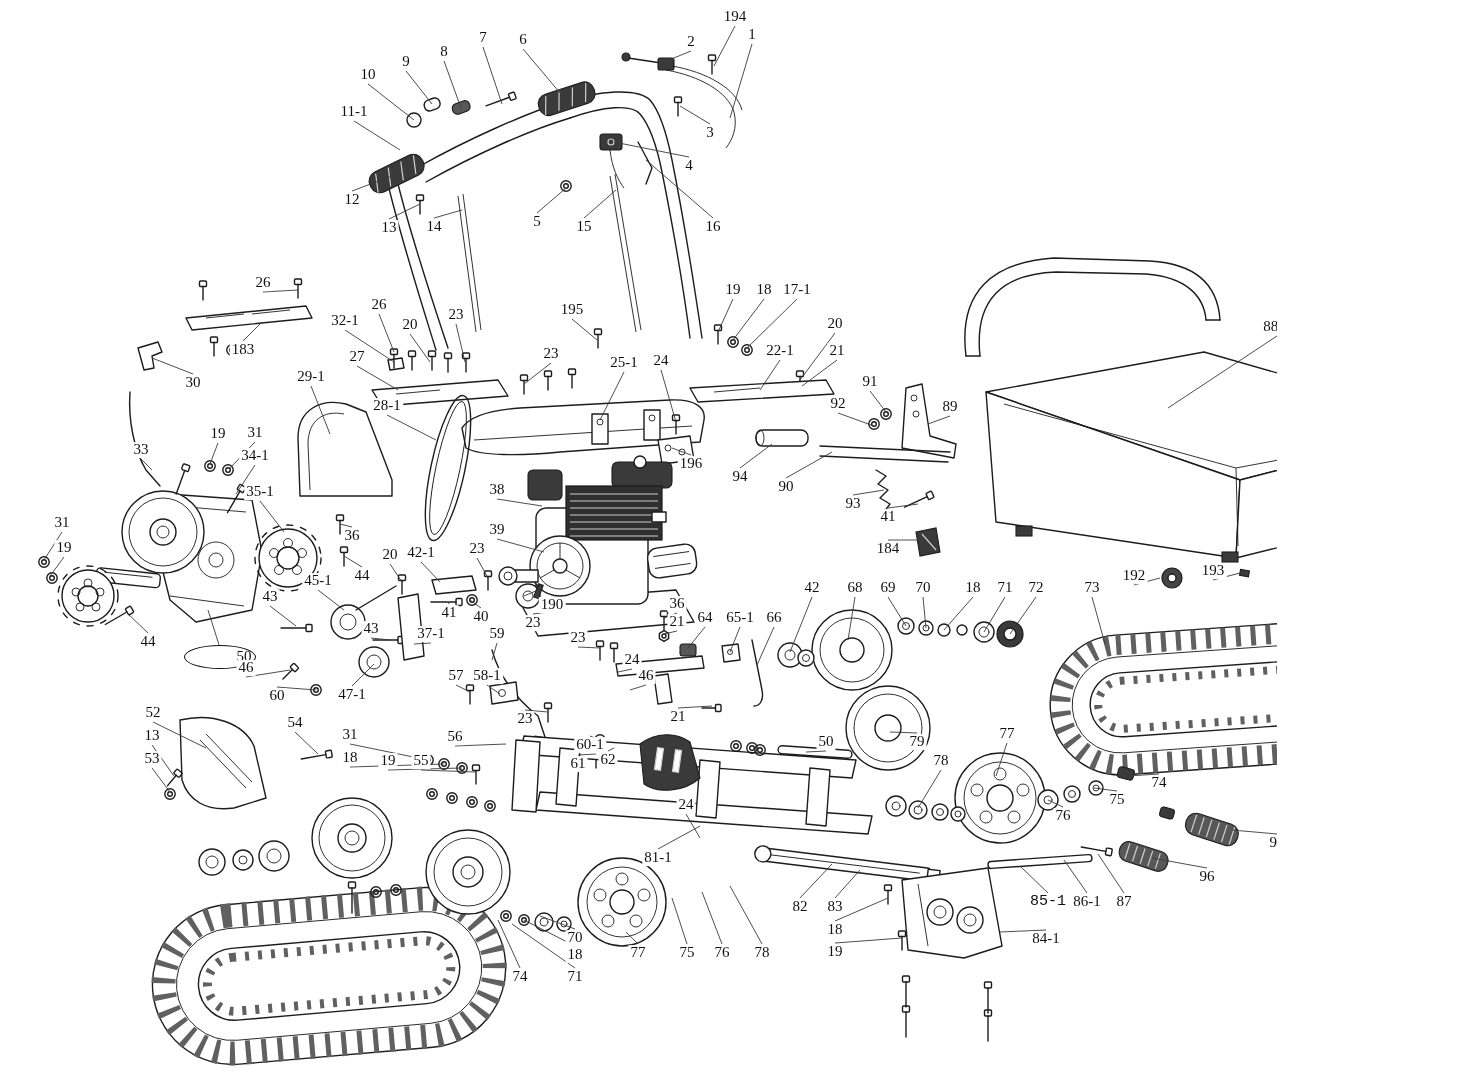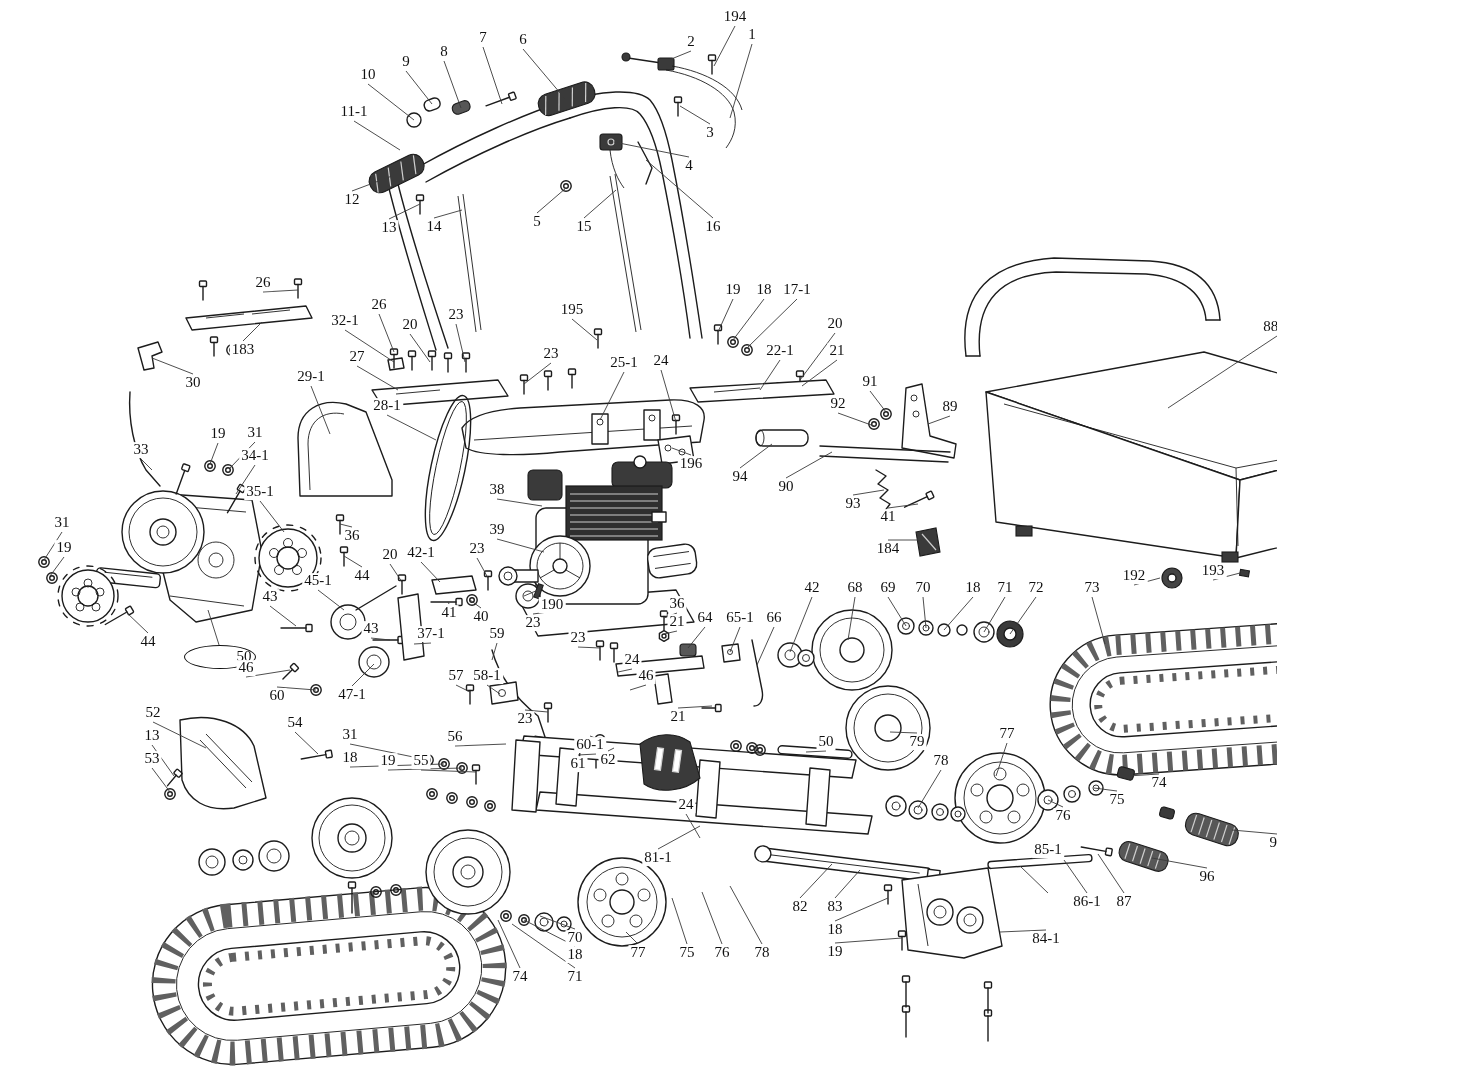--- a/index.html
+++ b/index.html
@@ -756,21 +756,21 @@
       <div class="part-label" style="left: 941px; top: 761px;">78</div>
       <div class="part-label" style="left: 1159px; top: 783px;">74</div>
       <div class="part-label" style="left: 1117px; top: 800px;">75</div>
       <div class="part-label" style="left: 1063px; top: 816px;">76</div>
       <div class="part-label" style="left: 686px; top: 805px;">24</div>
       <div class="part-label" style="left: 1277px; top: 843px;">95</div>
       <div class="part-label" style="left: 658px; top: 858px;">81-1</div>
       <div class="part-label" style="left: 1207px; top: 877px;">96</div>
       <div class="part-label" style="left: 800px; top: 907px;">82</div>
       <div class="part-label" style="left: 835px; top: 907px;">83</div>
-      <div class="part-label" style="left: 1048px; top: 850px;">85-1</div>
+      <div class="part-label" style="left: 1048px; top: 902px; font-family: Liberation Mono, monospace;">85-1</div>
       <div class="part-label" style="left: 1087px; top: 902px;">86-1</div>
       <div class="part-label" style="left: 1124px; top: 902px;">87</div>
       <div class="part-label" style="left: 835px; top: 930px;">18</div>
       <div class="part-label" style="left: 835px; top: 952px;">19</div>
       <div class="part-label" style="left: 1046px; top: 939px;">84-1</div>
       <div class="part-label" style="left: 575px; top: 938px;">70</div>
       <div class="part-label" style="left: 575px; top: 955px;">18</div>
       <div class="part-label" style="left: 638px; top: 953px;">77</div>
       <div class="part-label" style="left: 687px; top: 953px;">75</div>
       <div class="part-label" style="left: 722px; top: 953px;">76</div>

